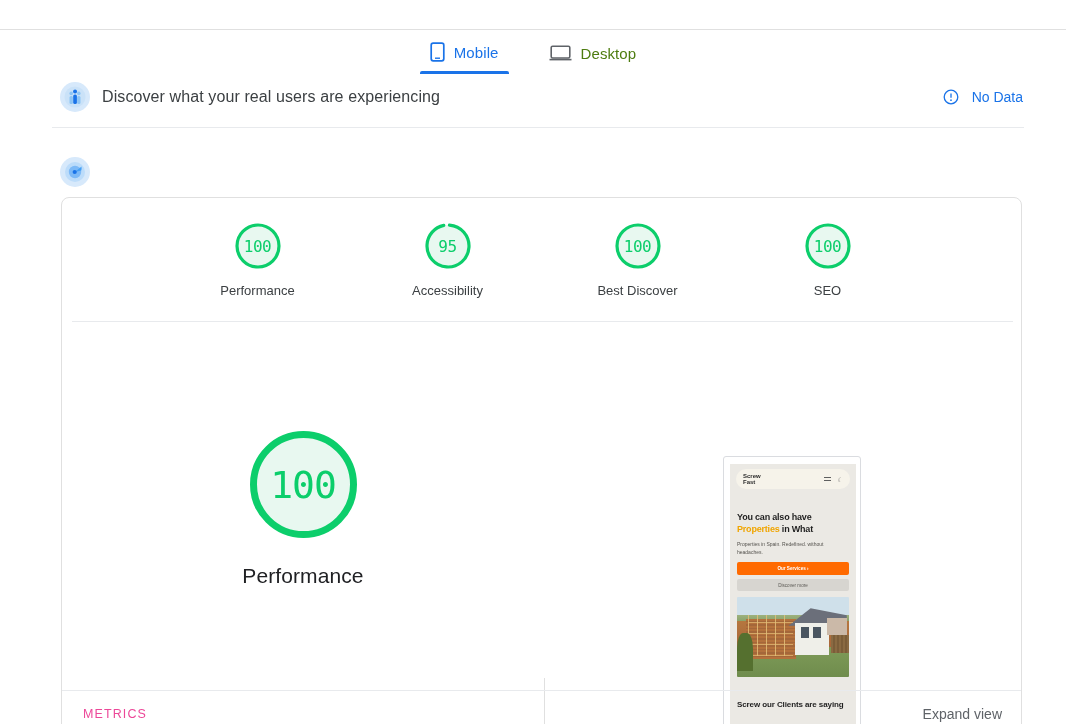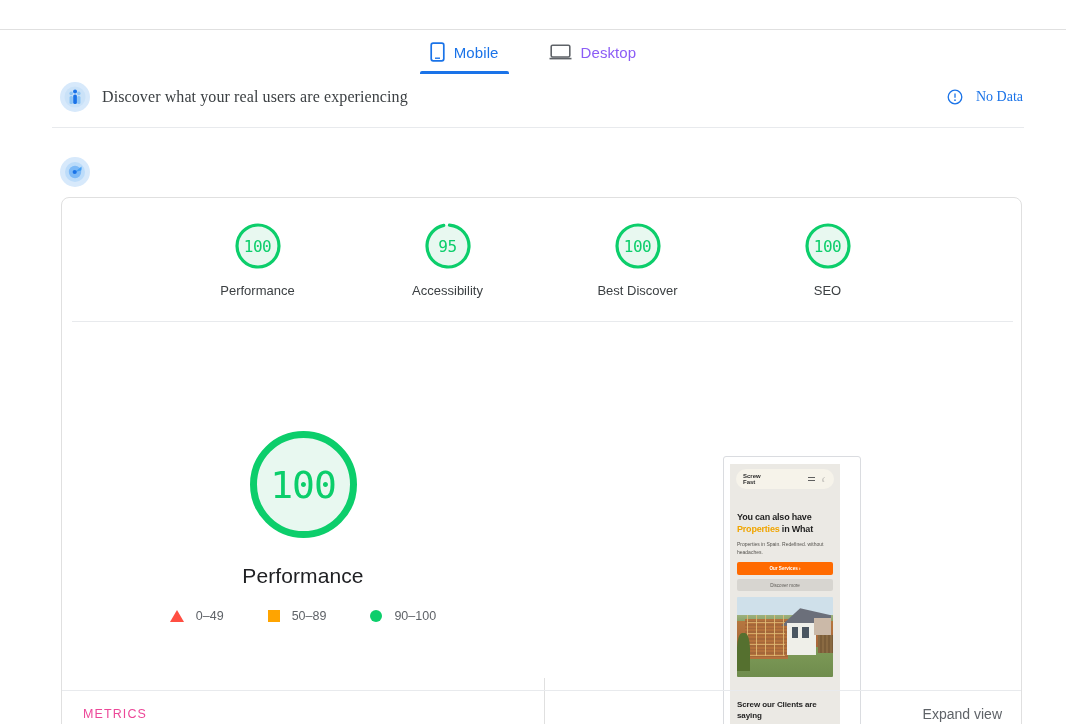--- a/index.html
+++ b/index.html
@@ -16,31 +16,31 @@
 
   
   .top-rule {
     position: absolute; left: 0; top: 29px; width: 1066px; height: 1px;
     background: #e0e0e0;
   }
 
   
   .tabs {
     position: absolute; left: 0; top: 38px; width: 1066px;
-    display: flex; justify-content: center; align-items: center; gap: 30px;
+    display: flex; justify-content: center; align-items: flex-end; gap: 30px;
   }
   .tab {
     display: flex; align-items: center; gap: 9px;
     padding: 4px 10px 12px 10px;
     cursor: pointer; position: relative;
     font-size: 15px; letter-spacing: .1px;
   }
   .tab .tab-label { line-height: 1; }
   .tab-active .tab-label { color: #1a73e8; font-weight: 500; }
-  .tab-inactive .tab-label { color: #8b5cf6; font-weight: 400; }
+  .tab-inactive .tab-label { color: #4d7c0f; font-weight: 400; }
   .tab-underline {
     position: absolute; left: 0; right: 0; bottom: 0; height: 3px;
     background: #1a73e8; border-radius: 2px 2px 0 0;
   }
   .ico { display: inline-flex; align-items: center; justify-content: center; }
 
   
   .section-row {
     position: absolute; left: 0; width: 1066px;
     display: flex; align-items: center;
@@ -132,21 +132,21 @@
     position: absolute; left: 482px; top: 356px; width: 1px; height: 92px; background: #e0e0e0;
   }
 
   
   .thumb-wrap {
     position: absolute; left: 661px; top: 258px;
     width: 138px; height: 274px;
     background: #fff; border: 1px solid #dadce0; border-radius: 3px;
     padding: 7px 6px; overflow: hidden;
   }
-  .thumb { width: 110px; height: 260px; background: #ebe9e4; position: relative; overflow: hidden; }
+  .thumb { width: 126px; height: 260px; background: #ebe9e4; position: relative; overflow: hidden; }
   .th-header {
     position: absolute; left: 6px; top: 5px; right: 6px; height: 20px;
     background: #f6f3ea; border-radius: 10px;
     display: flex; align-items: center; justify-content: space-between;
     padding: 0 7px;
   }
   .th-logo { font-size: 6px; font-weight: 700; color: #2b2b2b; line-height: 6px; position: relative; }
   .th-hdr-icons { display: flex; align-items: center; gap: 7px; }
   .th-burger { width: 7px; height: 5px; position: relative; }
   .th-burger i { position: absolute; left: 0; width: 7px; height: 1px; background: #5f5f5f; display:block; }
@@ -258,21 +258,21 @@
       <span class="ico">
         <svg width="23" height="18" viewBox="0 0 23 18">
           <rect x="2.2" y="2.2" width="18.6" height="11.8" rx="1.4" fill="none" stroke="#5f6368" stroke-width="1.6"></rect>
           <line x1="0.5" y1="15.6" x2="22.5" y2="15.6" stroke="#5f6368" stroke-width="1.6"></line>
         </svg>
       </span>
       <span class="tab-label">Desktop</span>
     </div>
   </div>
 
-  <div class="section-row" style="top:80px;height:34px;font-family:Liberation Serif, serif;">
+  <div class="section-row" style="top:80px;height:34px;">
     <span class="sec-icon">
       <svg width="30" height="30" viewBox="0 0 30 30">
         <circle cx="15" cy="15" r="15" fill="#d7e9fb"></circle>
         <circle cx="15" cy="15" r="10.5" fill="#c2ddf7" opacity=".6"></circle>
         <rect x="9.5" y="14" width="3.4" height="8" rx="1.5" fill="#8ec5f5"></rect>
         <circle cx="11.2" cy="11.4" r="1.8" fill="#8ec5f5"></circle>
         <rect x="17.1" y="14" width="3.4" height="8" rx="1.5" fill="#8ec5f5"></rect>
         <circle cx="18.8" cy="11.4" r="1.8" fill="#8ec5f5"></circle>
         <rect x="13.2" y="12.4" width="3.7" height="9.6" rx="1.6" fill="#1a73e8"></rect>
         <circle cx="15.05" cy="9.5" r="2" fill="#1a73e8"></circle>
@@ -362,34 +362,20 @@
           <svg width="115" height="115" viewBox="0 0 115 115">
             <circle cx="57.5" cy="57.5" r="50" fill="#e8f8f0"></circle>
             <circle cx="57.5" cy="57.5" r="50" fill="none" stroke="#0cce6b" stroke-width="7" stroke-dasharray="314.1 0" stroke-linecap="round" transform="rotate(-90 57.5 57.5)"></circle>
           </svg>
           <span class="val">100</span>
         </div>
 
         <div class="hero-title">Performance</div>
 
 
-        <div class="legend">
-          <div class="legend-item">
-            <span class="sw-tri"></span>
-            <span class="legend-label">0–49</span>
-          </div>
-          <div class="legend-item">
-            <span class="sw-sq"></span>
-            <span class="legend-label">50–89</span>
-          </div>
-          <div class="legend-item">
-            <span class="sw-circ"></span>
-            <span class="legend-label">90–100</span>
-          </div>
-        </div>
       </div>
 
       <div class="hero-divider"></div>
     </div>
 
     <div class="thumb-wrap">
       <div class="thumb">
 
         <div class="th-header">
           <span class="th-logo">

